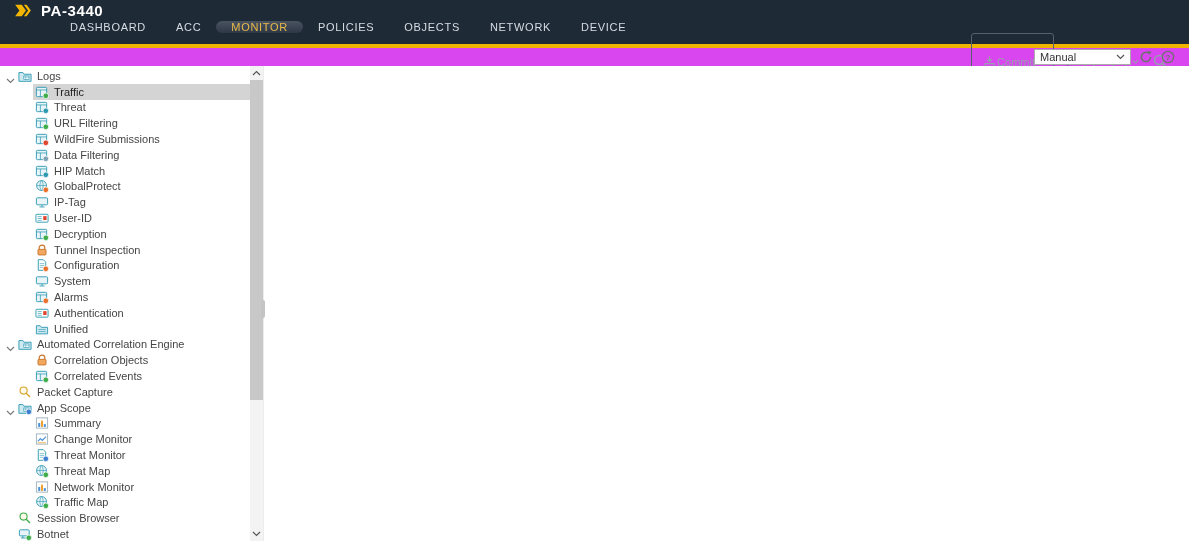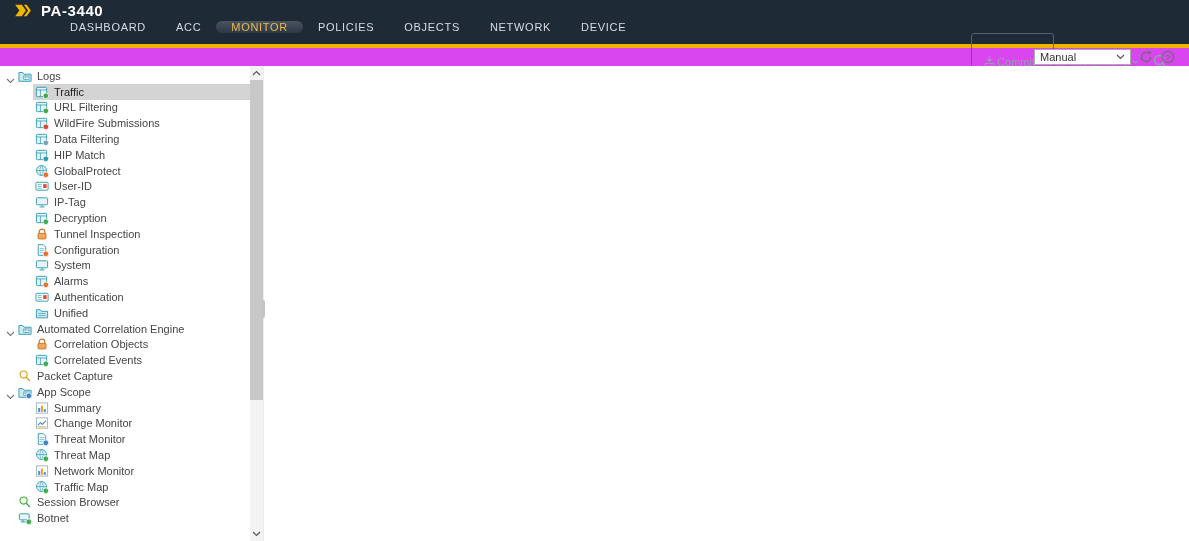--- a/index.html
+++ b/index.html
@@ -183,20 +183,33 @@
       <span class="tlabel">Traffic</span>
     </span>
         </div>
         <div class="trow">
           <span class="ind1"></span>
           <span class="tbody">
       <span class="ticon">
               <svg viewBox="0 0 15 15">
                 <rect x="1.5" y="2.5" width="11" height="10" rx="1" fill="#e9f4f8" stroke="#2f9bb3"></rect>
                 <path d="M1.5 5.3h11M5.8 5.3v7.2" stroke="#2f9bb3" stroke-width=".8" fill="none"></path>
+                <circle cx="11.6" cy="11.6" r="3" fill="#2f9bb3" stroke="#fff" stroke-width="0.8"></circle>
+              </svg>
+            </span>
+      <span class="tlabel">Threat</span>
+    </span>
+        </div>
+        <div class="trow">
+          <span class="ind1"></span>
+          <span class="tbody">
+      <span class="ticon">
+              <svg viewBox="0 0 15 15">
+                <rect x="1.5" y="2.5" width="11" height="10" rx="1" fill="#e9f4f8" stroke="#2f9bb3"></rect>
+                <path d="M1.5 5.3h11M5.8 5.3v7.2" stroke="#2f9bb3" stroke-width=".8" fill="none"></path>
                 <circle cx="11.6" cy="11.6" r="3" fill="#3fae4a" stroke="#fff" stroke-width="0.8"></circle>
               </svg>
             </span>
       <span class="tlabel">URL Filtering</span>
     </span>
         </div>
         <div class="trow">
           <span class="ind1"></span>
           <span class="tbody">
       <span class="ticon">
@@ -246,38 +259,38 @@
               </svg>
             </span>
       <span class="tlabel">GlobalProtect</span>
     </span>
         </div>
         <div class="trow">
           <span class="ind1"></span>
           <span class="tbody">
       <span class="ticon">
               <svg viewBox="0 0 15 15">
+                <rect x="1.5" y="3" width="12" height="7.5" rx="1" fill="#e9f4f8" stroke="#2f9bb3"></rect>
+                <path d="M7.5 10.5v2M4.8 12.8h5.4" stroke="#2f9bb3" fill="none"></path>
+              </svg>
+            </span>
+      <span class="tlabel">IP-Tag</span>
+    </span>
+        </div>
+        <div class="trow">
+          <span class="ind1"></span>
+          <span class="tbody">
+      <span class="ticon">
+              <svg viewBox="0 0 15 15">
                 <rect x="1" y="3.5" width="13" height="8.5" rx="1" fill="#fff" stroke="#2f9bb3"></rect>
                 <path d="M2.8 6h4.4M2.8 8h4.4M2.8 10h4.4" stroke="#2f9bb3" stroke-width=".7"></path>
                 <rect x="8.8" y="5.5" width="3.6" height="4.2" fill="#e0452f"></rect>
               </svg>
             </span>
       <span class="tlabel">User-ID</span>
-    </span>
-        </div>
-        <div class="trow">
-          <span class="ind1"></span>
-          <span class="tbody">
-      <span class="ticon">
-              <svg viewBox="0 0 15 15">
-                <rect x="1.5" y="3" width="12" height="7.5" rx="1" fill="#e9f4f8" stroke="#2f9bb3"></rect>
-                <path d="M7.5 10.5v2M4.8 12.8h5.4" stroke="#2f9bb3" fill="none"></path>
-              </svg>
-            </span>
-      <span class="tlabel">IP-Tag</span>
     </span>
         </div>
         <div class="trow">
           <span class="ind1"></span>
           <span class="tbody">
       <span class="ticon">
               <svg viewBox="0 0 15 15">
                 <rect x="1.5" y="2.5" width="11" height="10" rx="1" fill="#e9f4f8" stroke="#2f9bb3"></rect>
                 <path d="M1.5 5.3h11M5.8 5.3v7.2" stroke="#2f9bb3" stroke-width=".8" fill="none"></path>
                 <circle cx="11.6" cy="11.6" r="3" fill="#3fae4a" stroke="#fff" stroke-width="0.8"></circle>

